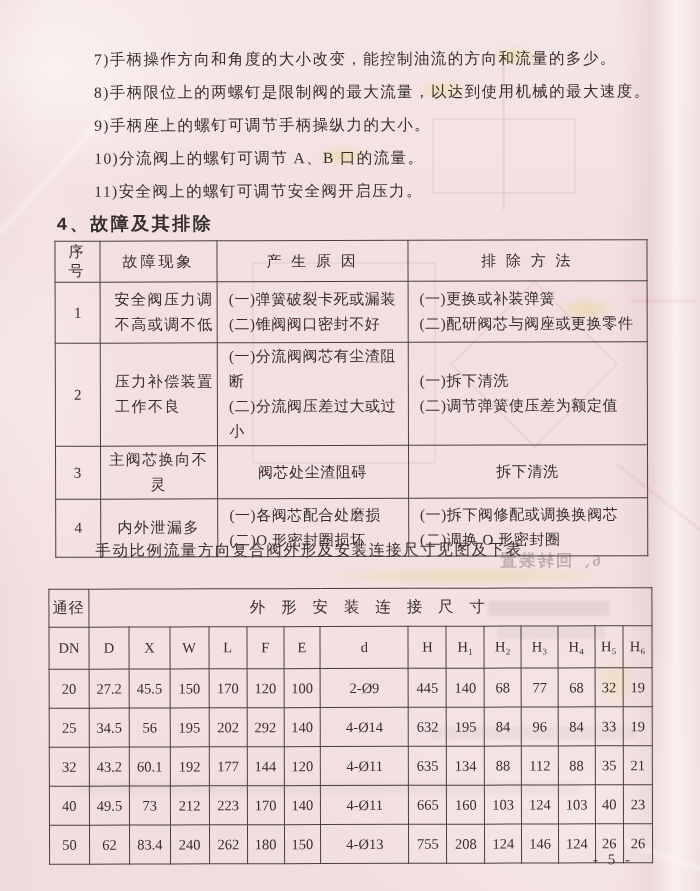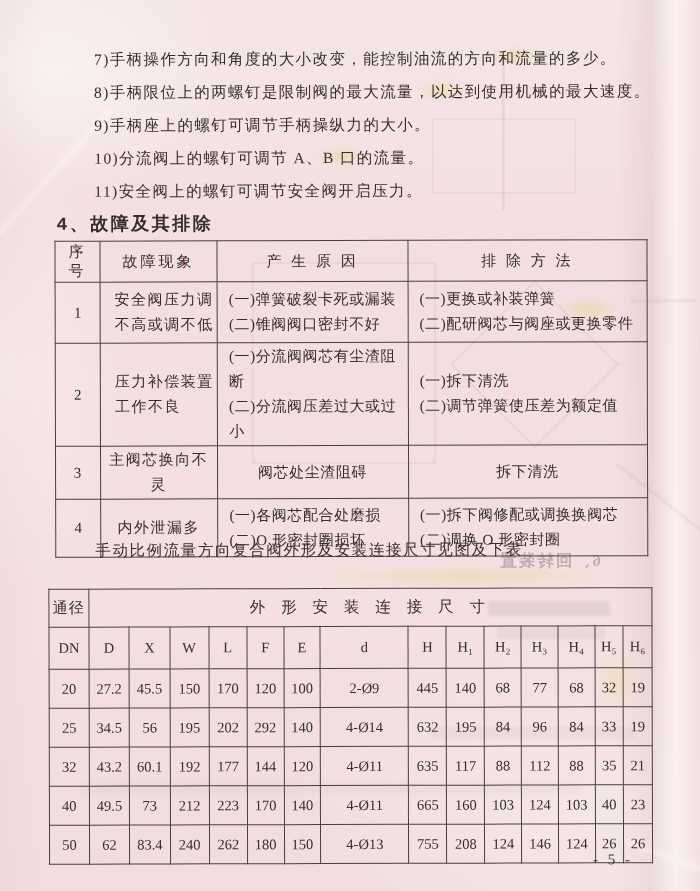--- a/index.html
+++ b/index.html
@@ -276,21 +276,21 @@
           <tr>
             <td>32</td>
             <td>43.2</td>
             <td>60.1</td>
             <td>192</td>
             <td>177</td>
             <td>144</td>
             <td>120</td>
             <td>4-Ø11</td>
             <td>635</td>
-            <td>117</td>
+            <td>134</td>
             <td>88</td>
             <td>112</td>
             <td>88</td>
             <td>35</td>
             <td>21</td>
           </tr>
           <tr>
             <td>40</td>
             <td>49.5</td>
             <td>73</td>

